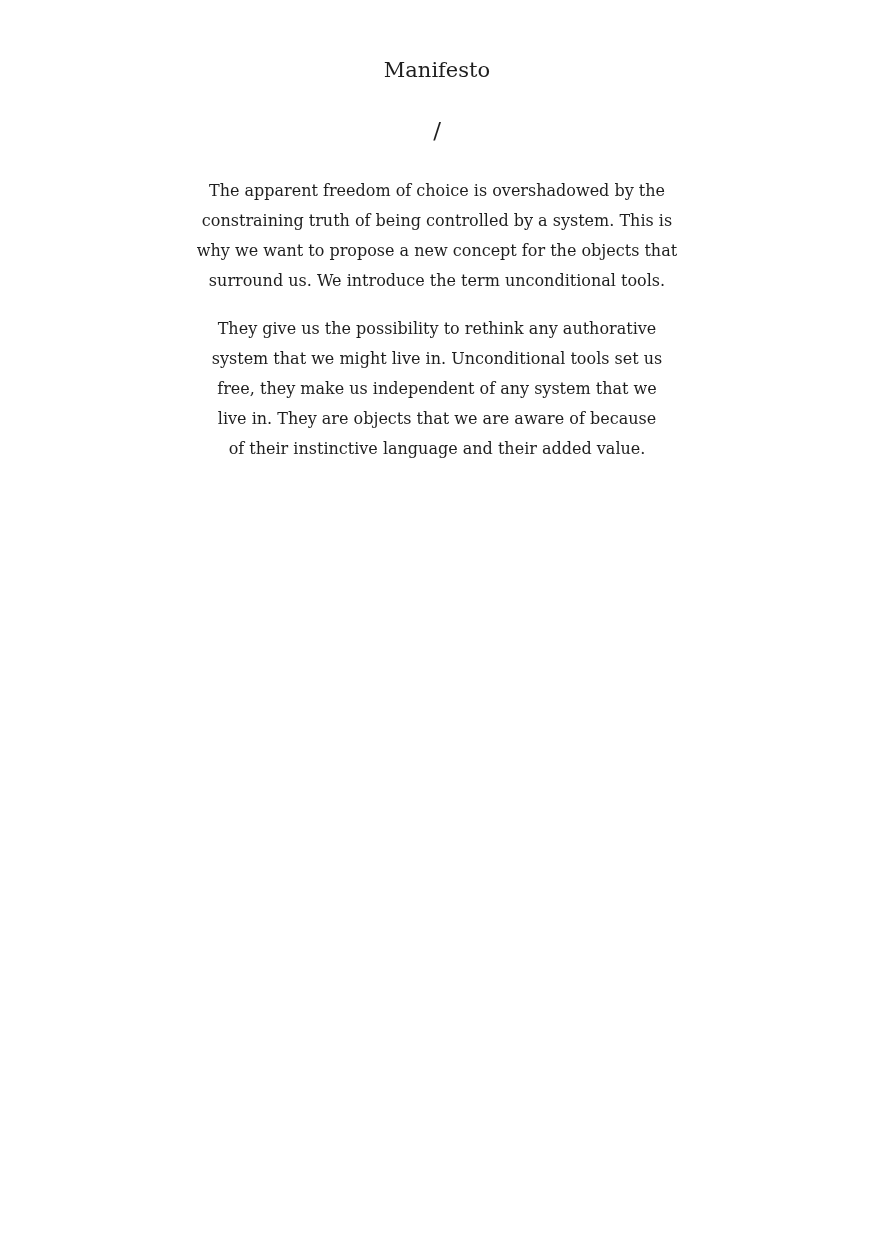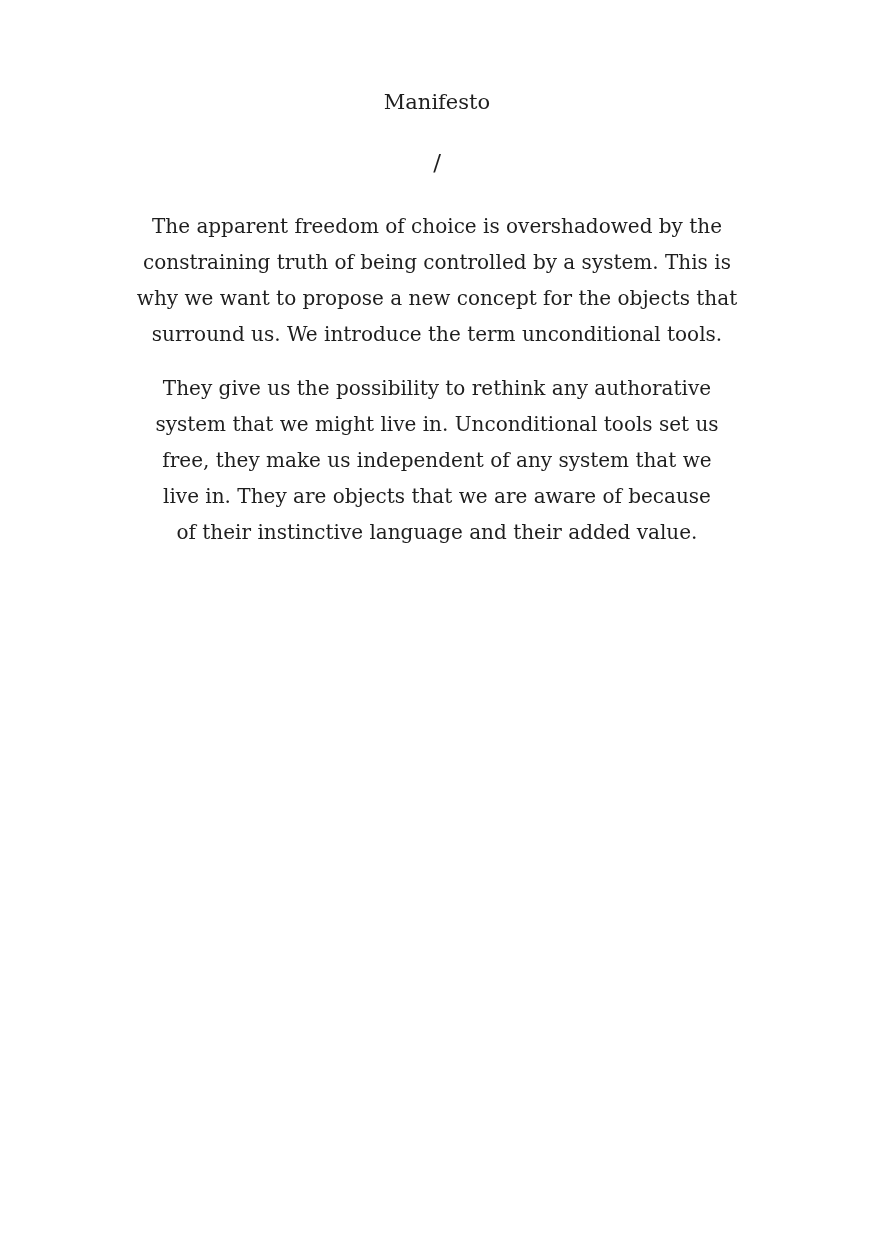--- a/index.html
+++ b/index.html
@@ -13,36 +13,36 @@
     font-family: "DejaVu Serif", serif;
     color: #1e1e1e;
     overflow: hidden;
   }
   .page {
     width: 874px;
     height: 1240px;
     text-align: center;
   }
   .title {
-    padding-top: 88px;
+    padding-top: 56px;
     font-size: 21px;
     line-height: 28px;
     font-weight: normal;
     margin: 0;
   }
   .divider {
     margin-top: 32px;
     font-size: 23px;
     line-height: 28px;
   }
   .paragraph {
     width: 740px;
     margin: 0 auto;
-    font-size: 20px;
-    line-height: 36px;
+    font-size: 16px;
+    line-height: 30px;
     white-space: pre-line;
   }
   .paragraph.first {
     margin-top: 32px;
   }
   .paragraph.second {
     margin-top: 18px;
     text-align: center;
   }
 </style>

